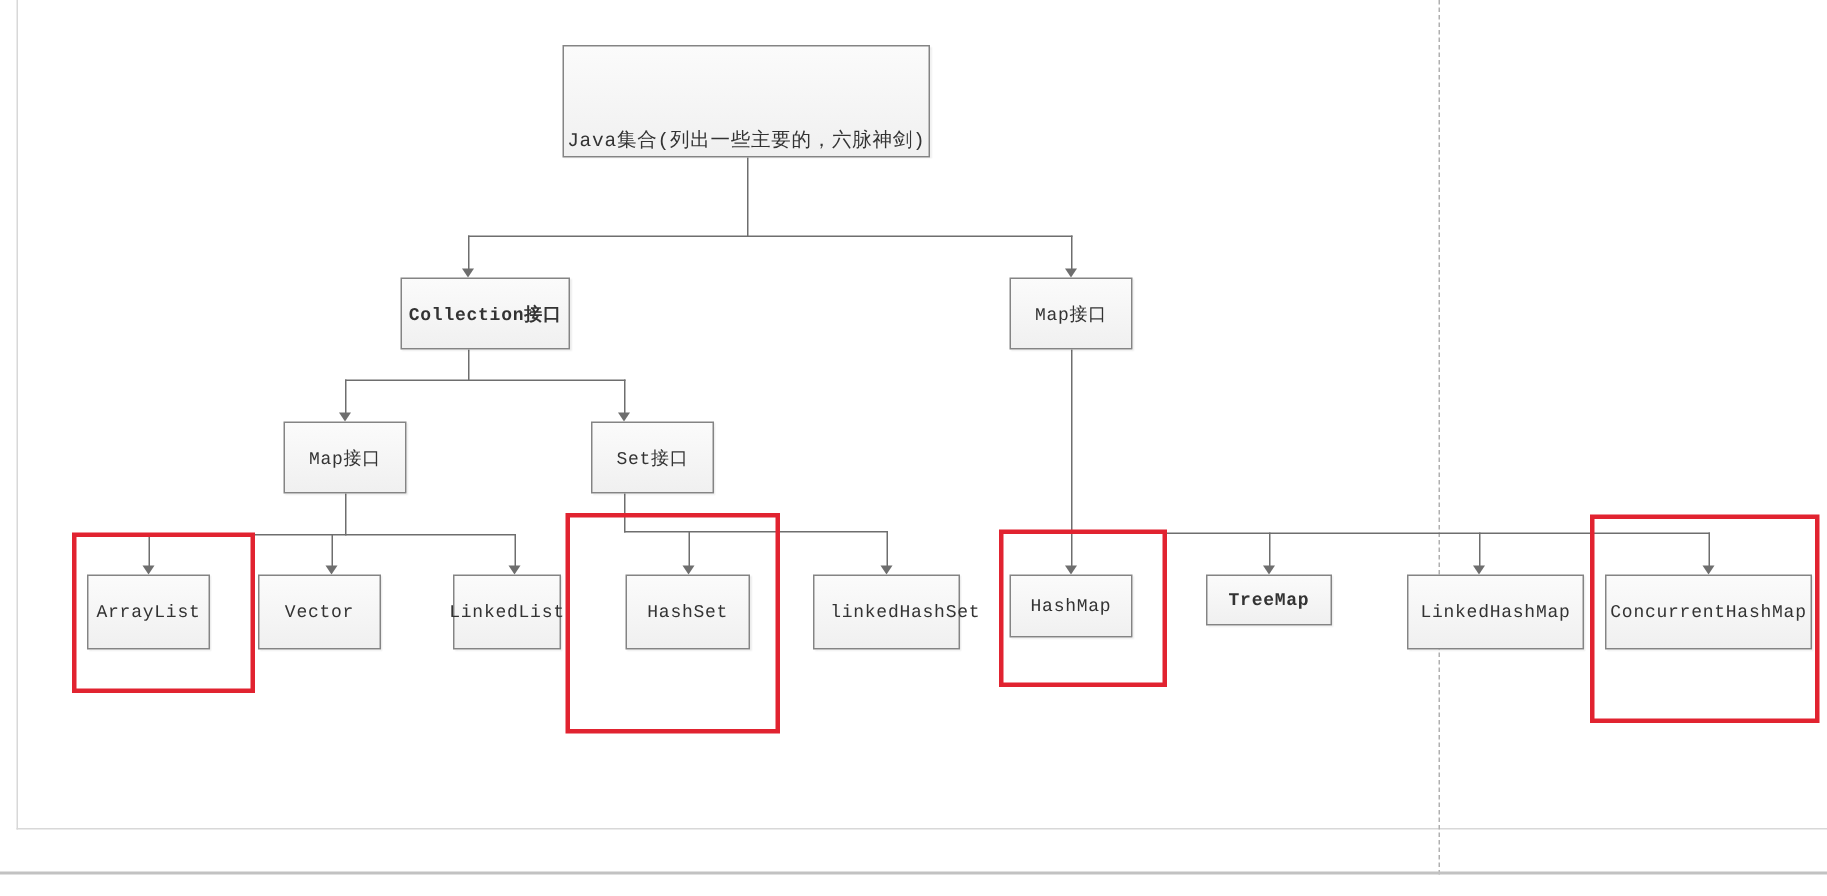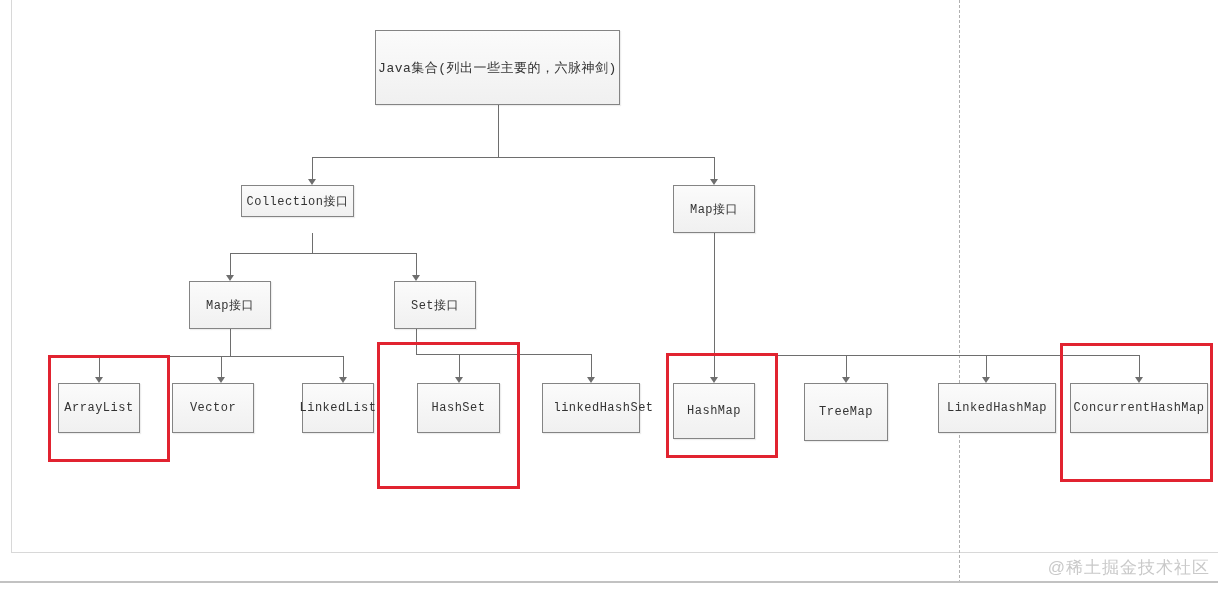--- a/index.html
+++ b/index.html
@@ -112,24 +112,24 @@
       <div class="vline" style="left: 714px; top: 355px; height: 23px;"></div>
       <div class="arrowhead" style="left: 710px; top: 377px;"></div>
       <div class="vline" style="left: 846px; top: 355px; height: 23px;"></div>
       <div class="arrowhead" style="left: 842px; top: 377px;"></div>
       <div class="vline" style="left: 986px; top: 355px; height: 23px;"></div>
       <div class="arrowhead" style="left: 982px; top: 377px;"></div>
       <div class="vline" style="left: 1139px; top: 355px; height: 23px;"></div>
       <div class="arrowhead" style="left: 1135px; top: 377px;"></div>
     </div>
   <div id="nodes">
-      <div class="node root" style="left: 375px; top: 30px; width: 245px; height: 75px;">
+      <div class="node root" style="left: 375px; top: 30px; width: 245px; height: 75px; align-items: flex-end;">
         <span>Java集合(列出一些主要的，六脉神剑)</span>
       </div>
-      <div class="node" style="left: 241px; top: 185px; width: 113px; height: 32px;">
+      <div class="node" style="left: 267px; top: 185px; width: 113px; height: 48px; font-weight: bold;">
         <span>Collection接口</span>
       </div>
       <div class="node" style="left: 673px; top: 185px; width: 82px; height: 48px;">
         <span>Map接口</span>
       </div>
       <div class="node" style="left: 189px; top: 281px; width: 82px; height: 48px;">
         <span>Map接口</span>
       </div>
       <div class="node" style="left: 394px; top: 281px; width: 82px; height: 48px;">
         <span>Set接口</span>
@@ -142,34 +142,33 @@
       </div>
       <div class="node" style="left: 302px; top: 383px; width: 72px; height: 50px;">
         <span>LinkedList</span>
       </div>
       <div class="node" style="left: 417px; top: 383px; width: 83px; height: 50px;">
         <span>HashSet</span>
       </div>
       <div class="node" style="left: 542px; top: 383px; width: 98px; height: 50px; padding-left: 27px;">
         <span>linkedHashSet</span>
       </div>
-      <div class="node" style="left: 673px; top: 383px; width: 82px; height: 56px;">
+      <div class="node" style="left: 673px; top: 383px; width: 82px; height: 42px;">
         <span>HashMap</span>
       </div>
-      <div class="node" style="left: 804px; top: 383px; width: 84px; height: 58px;">
+      <div class="node" style="left: 804px; top: 383px; width: 84px; height: 34px; font-weight: bold;">
         <span>TreeMap</span>
       </div>
       <div class="node" style="left: 938px; top: 383px; width: 118px; height: 50px;">
         <span>LinkedHashMap</span>
       </div>
       <div class="node" style="left: 1070px; top: 383px; width: 138px; height: 50px;">
         <span>ConcurrentHashMap</span>
       </div>
     </div>
   <div id="highlights">
       <div class="hl-box" style="left: 48px; top: 355px; width: 122px; height: 107px;"></div>
       <div class="hl-box" style="left: 377px; top: 342px; width: 143px; height: 147px;"></div>
       <div class="hl-box" style="left: 666px; top: 353px; width: 112px; height: 105px;"></div>
       <div class="hl-box" style="left: 1060px; top: 343px; width: 153px; height: 139px;"></div>
     </div>
-  <div class="watermark">@稀土掘金技术社区</div>
   <div class="bottom-rule"></div>
 </div>
 
 </body></html>

